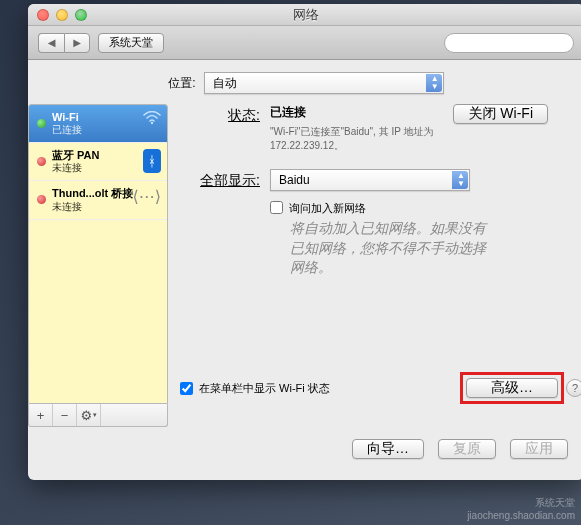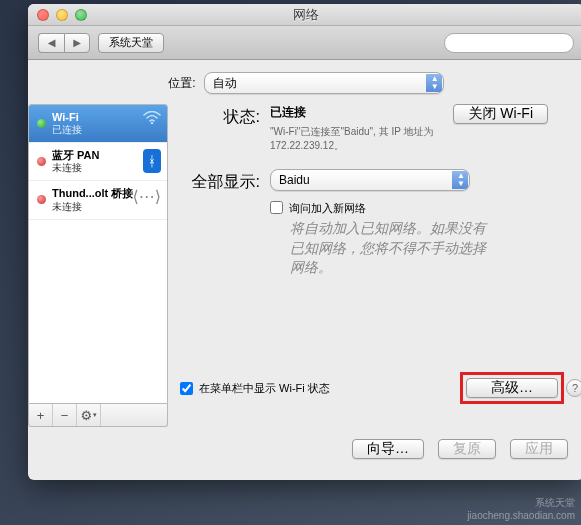--- a/index.html
+++ b/index.html
@@ -18,44 +18,44 @@
 .navbtn:first-child { border-radius: 4px 0 0 4px; border-right: 0; }
 .navbtn:last-child { border-radius: 0 4px 4px 0; }
 .toolbtn { height: 20px; padding: 0 10px; background: linear-gradient(#fdfdfd, #e0e0e0); border: 1px solid #999; border-radius: 4px; font-size: 11px; cursor: pointer; }
 .searchwrap { margin-left: auto; }
 .search { width: 130px; height: 20px; border-radius: 10px; border: 1px solid #aaa; background: #fff; padding: 0 8px 0 22px; font-size: 11px; position: relative; }
 .searchwrap { position: relative; }
 .searchicon { position: absolute; left: 6px; top: 3px; color: #888; font-size: 12px; pointer-events: none; }
 .content { padding: 8px 0 12px; }
 .locrow { display: flex; align-items: center; justify-content: center; gap: 8px; margin: 4px 0 10px; }
 .loclabel { font-size: 12px; }
-.popup { height: 22px; background: linear-gradient(#fff, #eee); border: 1px solid #aaa; border-radius: 8px; padding: 0 22px 0 8px; font-size: 12px; display: inline-flex; align-items: center; position: relative; cursor: pointer; box-shadow: 0 1px 1px rgba(0,0,0,0.1); }
+.popup { height: 22px; background: linear-gradient(#fff, #eee); border: 1px solid #aaa; border-radius: 0; padding: 0 22px 0 8px; font-size: 12px; display: inline-flex; align-items: center; position: relative; cursor: pointer; box-shadow: 0 1px 1px rgba(0,0,0,0.1); }
 .popup::after { content: ""; position: absolute; right: 1px; top: 1px; bottom: 1px; width: 16px; background: linear-gradient(#8cb8f0, #5a8cd8); border-radius: 0 3px 3px 0; }
 .popup .arrows { position: absolute; right: 4px; top: 2px; font-size: 8px; line-height: 8px; color: #fff; z-index: 1; }
 .locpopup { width: 240px; }
 .mainrow { display: flex; gap: 12px; }
 .sidebar { width: 140px; }
-.svclist { border: 1px solid #b8b8b8; border-radius: 3px 3px 0 0; background: #ffffff; height: 300px; overflow: hidden; }
+.svclist { border: 1px solid #b8b8b8; border-radius: 3px 3px 0 0; background: #fef9c3; height: 300px; overflow: hidden; }
 .svc { padding: 6px 8px; display: flex; align-items: center; gap: 6px; border-bottom: 1px solid #eee; position: relative; }
 .svc.sel { background: linear-gradient(#5aa4e8, #3a7cc8); color: #fff; }
 .dot { width: 9px; height: 9px; border-radius: 50%; flex-shrink: 0; }
 .dot.green { background: radial-gradient(circle at 35% 35%, #8fef8f, #2a9c2a); }
 .dot.red { background: radial-gradient(circle at 35% 35%, #ff9a9a, #c83030); }
 .svcinfo { flex: 1; line-height: 1.2; }
 .svcname { font-size: 11px; font-weight: bold; }
 .svcstatus { font-size: 10px; opacity: 0.85; }
 .svcicon { position: absolute; right: 6px; top: 6px; font-size: 16px; }
 .wifiicon { color: #bfe0ff; }
 .bticon { width: 18px; height: 24px; background: #1670d8; border-radius: 4px; color: #fff; display: flex; align-items: center; justify-content: center; font-size: 14px; }
 .tbicon { color: #888; }
 .listbtns { display: flex; border: 1px solid #b8b8b8; border-top: 0; border-radius: 0 0 3px 3px; background: linear-gradient(#f8f8f8, #e8e8e8); }
 .listbtn { width: 24px; height: 22px; border-right: 1px solid #ccc; display: flex; align-items: center; justify-content: center; font-size: 13px; cursor: pointer; color: #555; }
 .detail { flex: 1; font-size: 11px; }
 .drow { display: flex; margin-bottom: 10px; }
-.dlabel { width: 90px; text-align: right; padding-right: 10px; padding-top: 3px; font-size: 16px; }
+.dlabel { width: 90px; text-align: right; padding-right: 10px; padding-top: 3px; font-size: 14px; text-decoration: underline; }
 .dval { flex: 1; }
 .statusval { font-size: 12px; font-weight: bold; }
 .statusdesc { font-size: 10px; color: #666; margin-top: 4px; line-height: 1.4; max-width: 170px; }
 .btn { height: 20px; padding: 0 14px; background: linear-gradient(#fff, #e4e4e4); border: 1px solid #9a9a9a; border-radius: 4px; font-size: 14px; cursor: pointer; box-shadow: 0 1px 1px rgba(0,0,0,0.1); }
 .btn:disabled { color: #aaa; }
 .netpopup { width: 200px; }
 .checkrow { display: flex; align-items: flex-start; gap: 6px; margin-top: 2px; }
 .checkdesc { font-size: 14px; color: #888; margin-top: 3px; margin-left: 20px; max-width: 200px; line-height: 1.4; font-style: italic; }
 .bottomrow { display: flex; align-items: center; margin-top: 100px; }
 .bottomrow .checkrow { flex: 1; align-items: center; }

